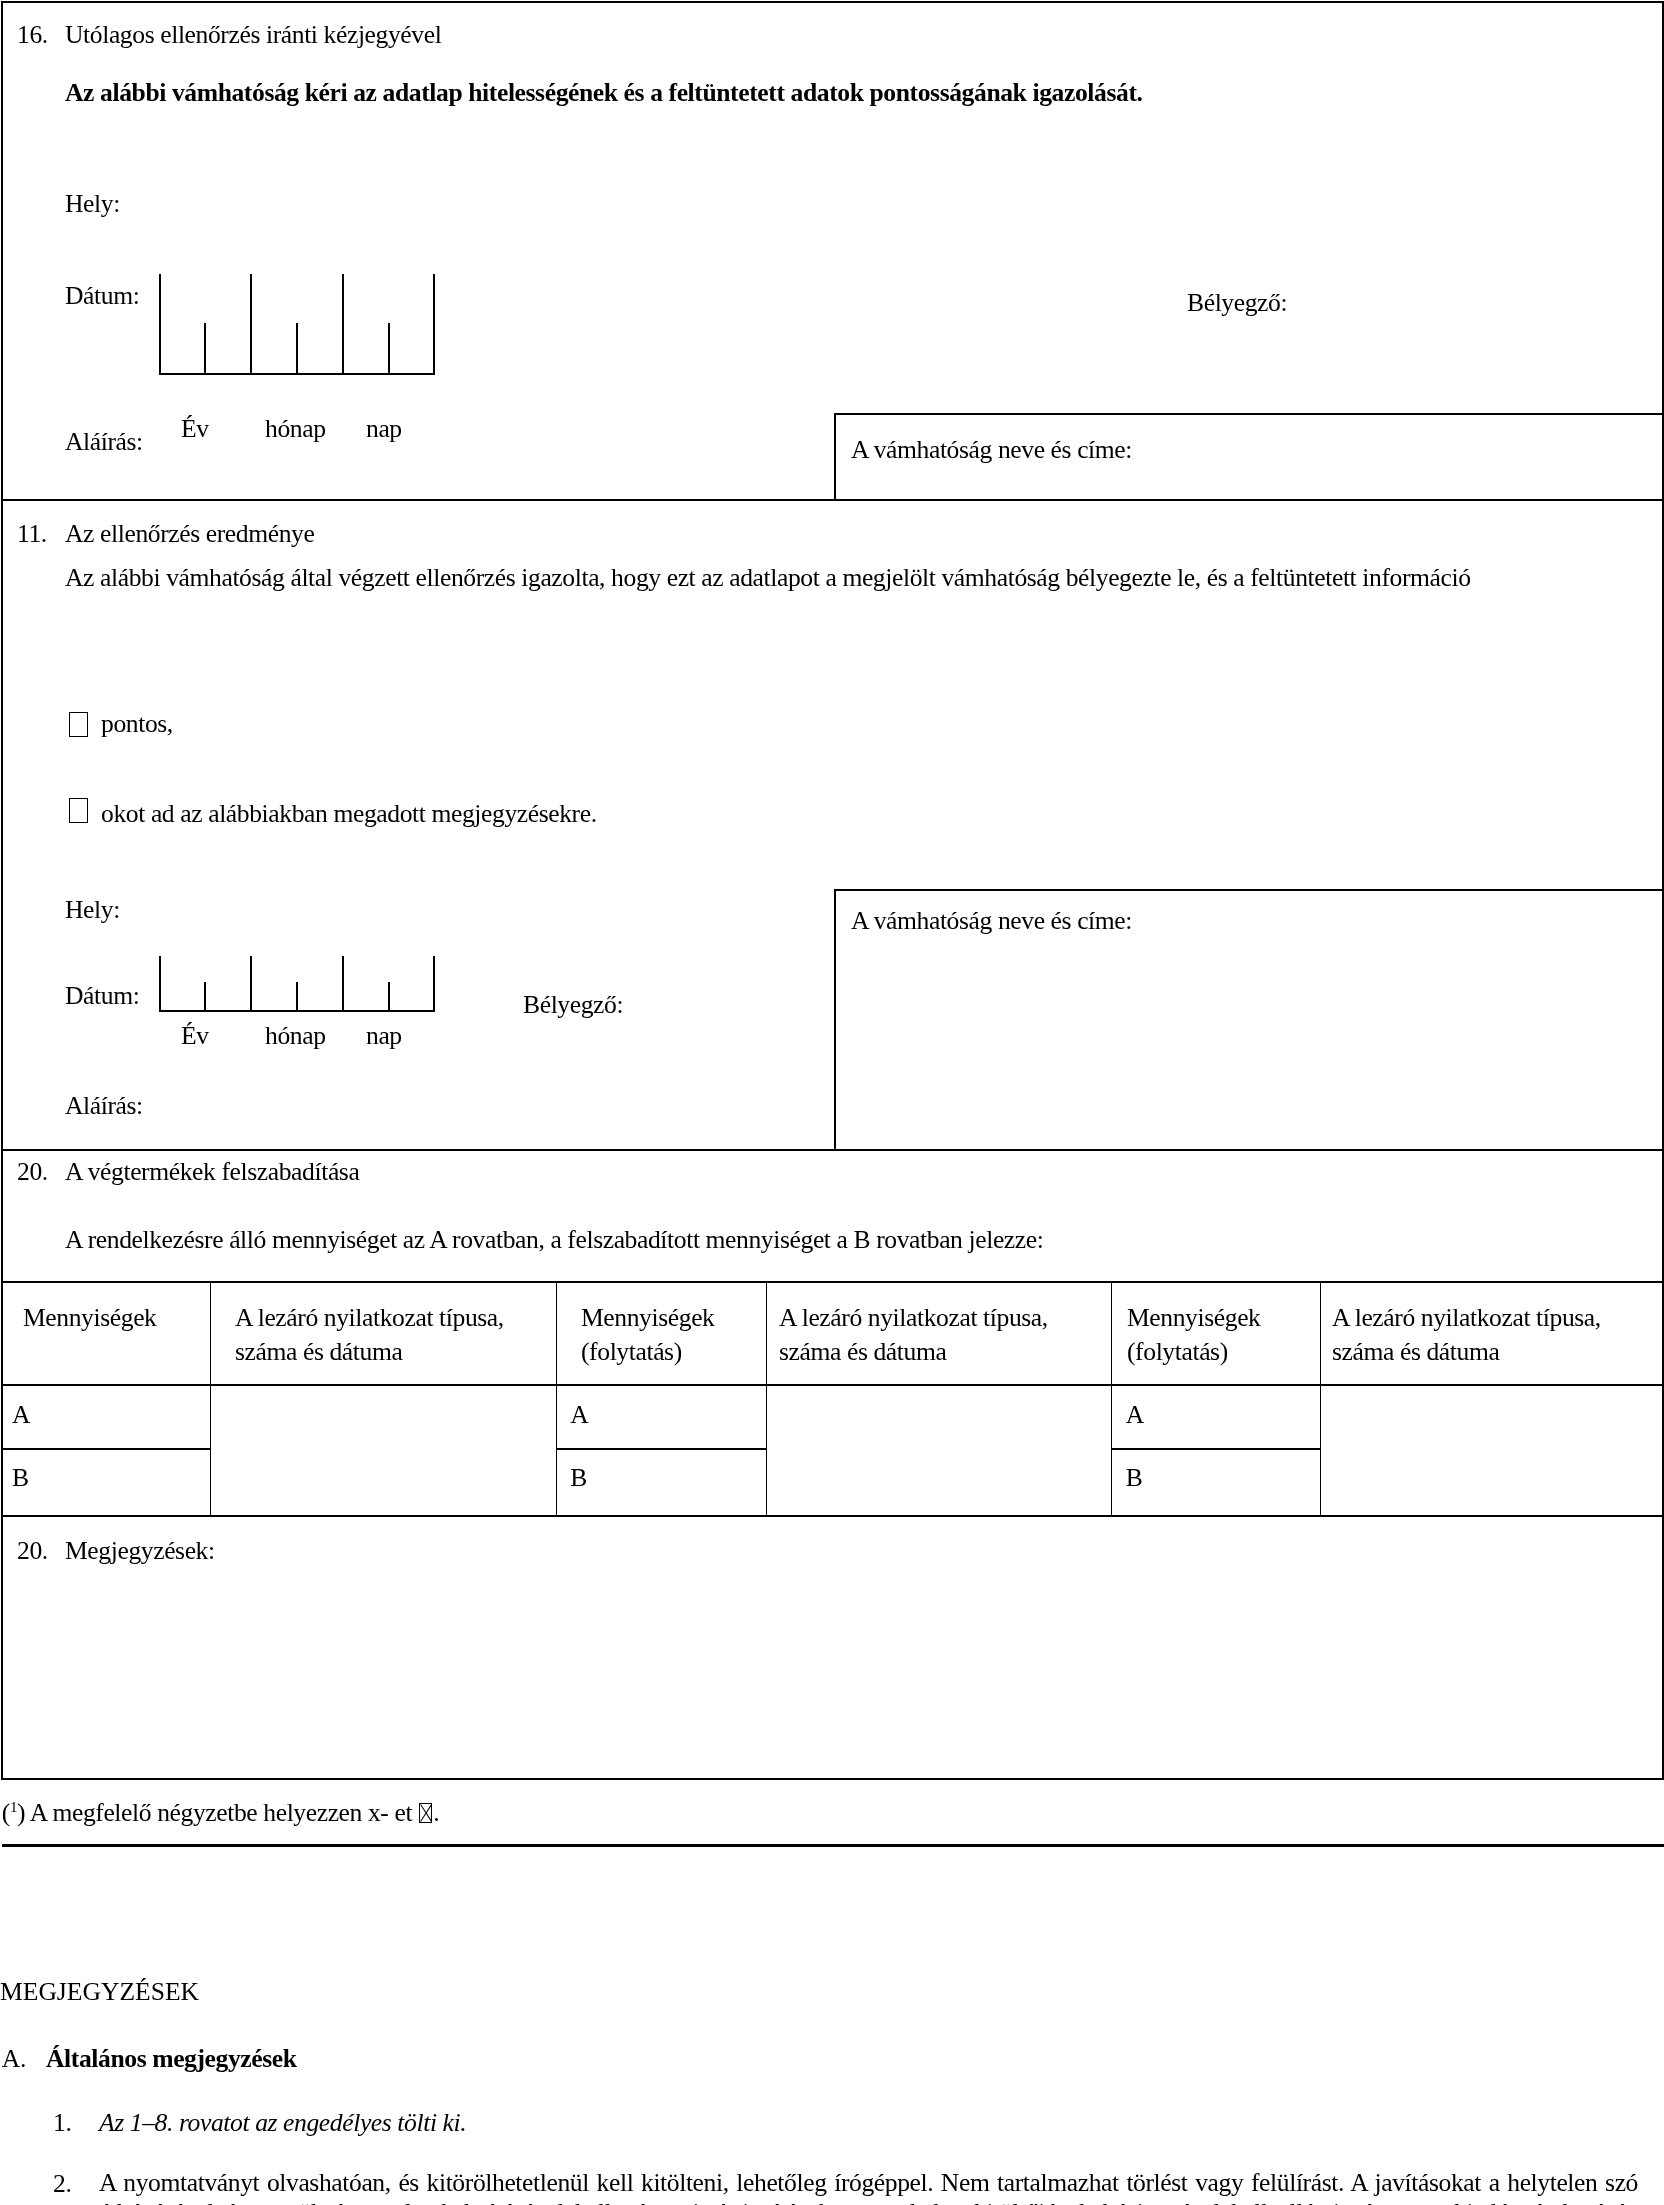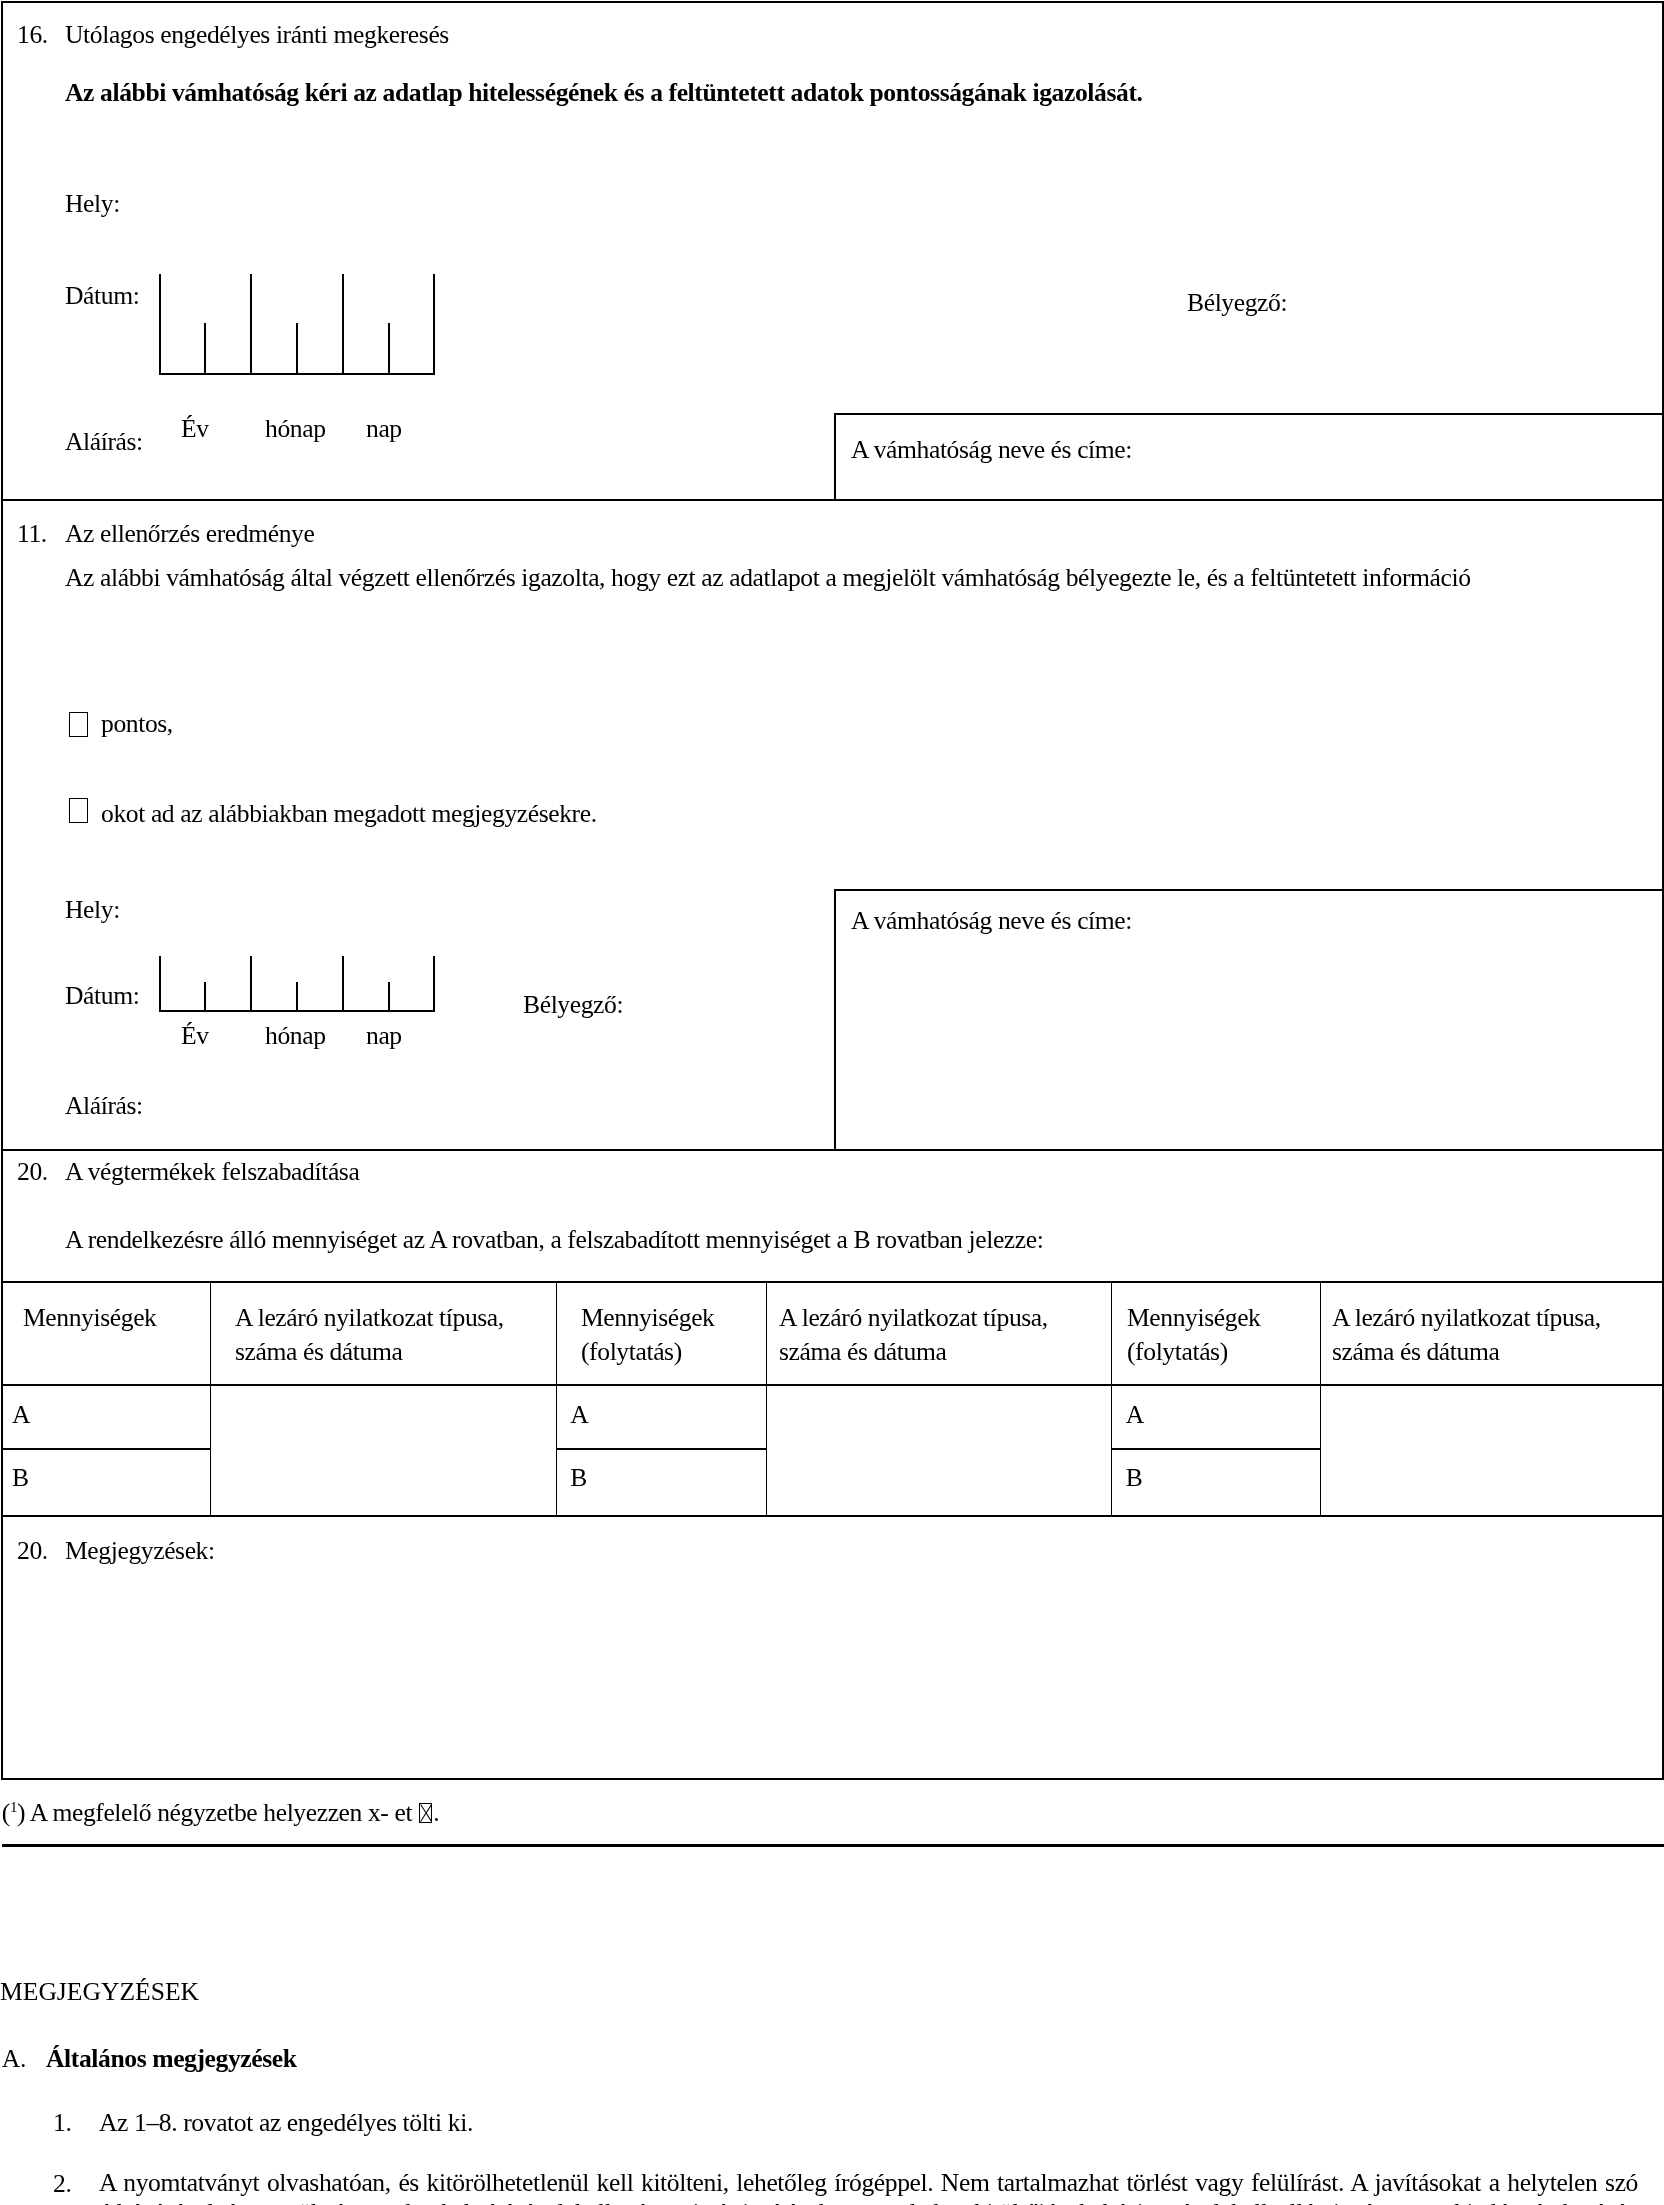--- a/index.html
+++ b/index.html
@@ -33,21 +33,21 @@
   <div class="vl" style="left:1662px; top:0.9px; height:1779px;"></div>
 
   <div class="hl" style="left:0.9px; top:499px; width:1663px;"></div>
   <div class="hl" style="left:0.9px; top:1149px; width:1663px;"></div>
   <div class="hl" style="left:0.9px; top:1515px; width:1663px;"></div>
   <div class="hl" style="left:0.9px; top:1778px; width:1663px;"></div>
 </div>
 
 <section>
   <span class="t" style="left:17px; top:19.4px;">16.</span>
-  <span class="t" style="left:65px; top:19.4px;">Utólagos engedélyes iránti megkeresés</span>
+  <span class="t" style="left:65px; top:19.4px;">Utólagos ellenőrzés iránti kézjegyével</span>
   <span class="t" style="left:65px; top:77px;font-weight:bold;">Az alábbi vámhatóság kéri az adatlap hitelességének és a feltüntetett adatok pontosságának igazolását.</span>
 
   <span class="t" style="left:65px; top:188px;">Hely:</span>
 
   <span class="t" style="left:65px; top:280px;">Dátum:</span>
   <div class="datebox" style="left:159px; top:274px; width:276px; height:101px;">
     <div class="base"></div>
     <div class="tick" style="left:0; height:101px;"></div>
     <div class="tick" style="left:45px; height:52px;"></div>
     <div class="tick" style="left:91px; height:101px;"></div>
@@ -192,21 +192,21 @@
 </div>
 <div class="abs" style="left:1.8px; top:1844px; width:1662px; height:3.1px; background:#000;"></div>
 
 <section>
   <div class="t center" style="left:0; top:1976px; width:1415px; letter-spacing:0;">MEGJEGYZÉSEK</div>
 
   <span class="t" style="left:1.8px; top:2043px;">A.</span>
   <span class="t bold" style="left:46px; top:2043px;">Általános megjegyzések</span>
 
   <span class="t" style="left:53px; top:2107px;">1.</span>
-  <span class="t" style="left:99px; top:2107px;">Az 1–8. rovatot az engedélyes tölti ki.</span>
+  <span class="t" style="left:99px; top:2107px;font-style:italic;">Az 1–8. rovatot az engedélyes tölti ki.</span>
 
   <span class="t" style="left:53px; top:2168px;">2.</span>
   <div class="para" style="left:99px; top:2168px; width:1539px; line-height:30px;">A nyomtatványt olvashatóan, és kitörölhetetlenül kell kitölteni, lehetőleg írógéppel. Nem tartalmazhat törlést vagy felülírást. A javításokat a helytelen szó áthúzásával és a szükséges adatok beírásával kell végezni. A javításokat az adatlap kitöltőjének kézjegyével kell ellátnia és azt a kiadó vámhatóság záradékolja.</div>
 
   <div class="abs" style="left:0; top:2366px;">
     
     
     
     
   </div>

